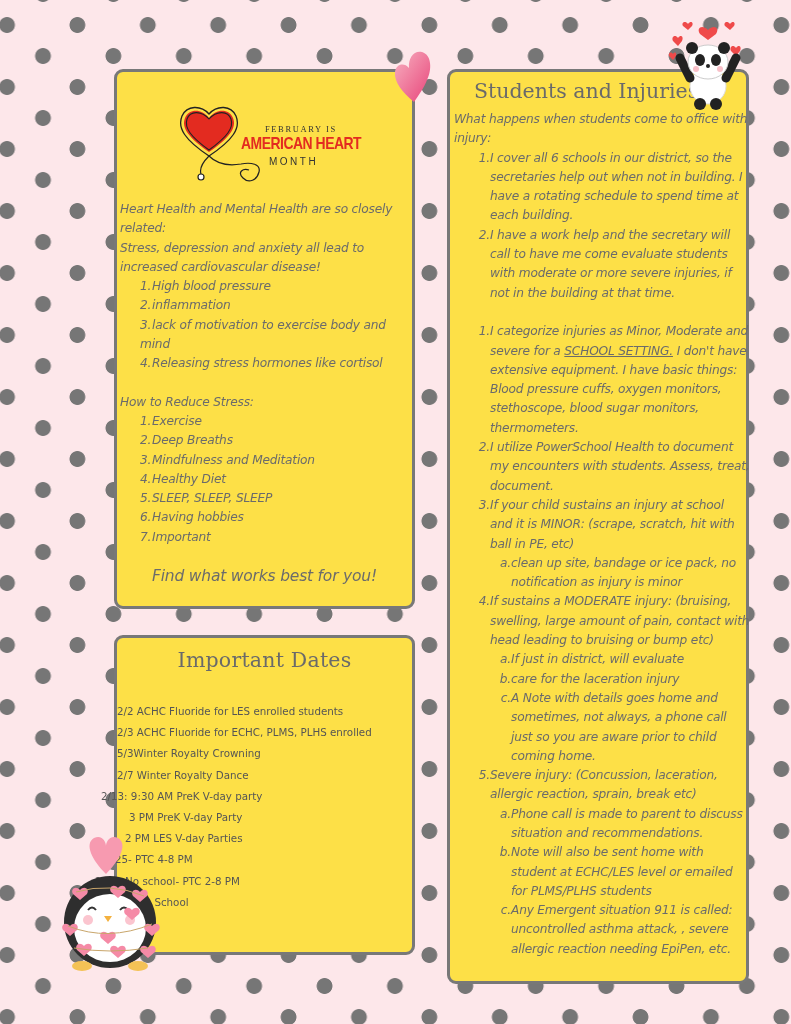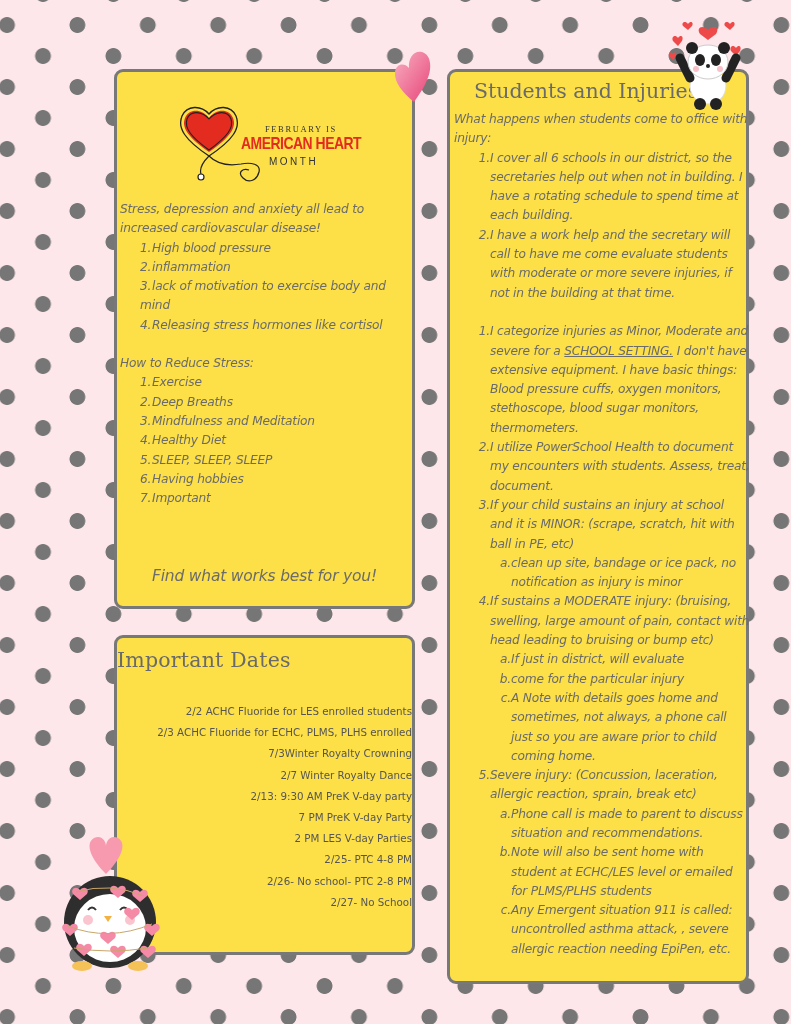--- a/index.html
+++ b/index.html
@@ -33,23 +33,23 @@
   .logo .t2 { position: absolute; left: 62px; top: 28px; font-size: 17px; font-weight: bold; color: #e32b20; font-family: "Liberation Sans", sans-serif; letter-spacing: -0.6px; transform: scaleX(0.82); transform-origin: left; white-space: nowrap; }
   .logo .t3 { position: absolute; left: 90px; top: 50px; font-size: 10px; letter-spacing: 2.5px; color: #333; font-family: "Liberation Sans", sans-serif; }
 
   .hh-text { position: absolute; left: 3px; top: 128px; width: 292px; font-size: 12.2px; line-height: 19.3px; }
   .hh-text p { margin: 0; }
   .hh-text .li { padding-left: 20px; }
   .hh-text .li .num { display: inline-block; width: 11px; text-align: right; margin-right: 1px; }
   .hh-text .gap { height: 19px; }
   .hh-tag { position: absolute; left: 0; right: 0; top: 495px; text-align: center; font-size: 15.5px; }
 
-  .dates-title { position: absolute; left: 0; right: 0; top: 10px; 
+  .dates-title { position: absolute; left: 0; right: 0; top: 10px; text-align: center;
     font-family: "DejaVu Serif", serif; font-size: 20.5px; color: #6a6a6a; letter-spacing: 0.2px; }
-  .dates-list { position: absolute; left: 0; right: 0; top: 63px; text-align: right;
+  .dates-list { position: absolute; left: 0; right: 0; top: 63px; text-align: left;
     font-family: "DejaVu Sans", sans-serif; font-size: 10.3px; line-height: 21.2px; color: #555; }
   .dates-list div { white-space: nowrap; }
 
   .inj-title { position: absolute; left: 24px; top: 7px; font-family: "DejaVu Serif", serif; font-size: 20.5px; color: #6a6a6a; white-space: nowrap; }
   .inj-body { position: absolute; left: 4px; top: 38px; width: 296px; font-size: 12.2px; line-height: 19.3px; }
   .inj-body p { margin: 0; }
   .row { display: flex; }
   .row .n { flex: 0 0 auto; text-align: right; }
   .lvl1 { padding-left: 14px; }
   .lvl1 .n { width: 22px; }
@@ -72,20 +72,21 @@
       <path d="M30 44 C12 31 5 22 8 13 C11 5 22 4 30 13 C38 4 49 5 52 13 C55 22 48 31 30 44 Z" fill="none" stroke="#222" stroke-width="1.1"></path>
       <path d="M30 50 C24 56 20 62 22 68 M30 50 C38 58 50 60 62 58 C72 56 82 58 80 66 C78 74 70 78 64 72 C58 66 64 62 70 64" fill="none" stroke="#222" stroke-width="1.2"></path>
       <circle cx="22" cy="71" r="3" fill="#fff" stroke="#222" stroke-width="1.2"></circle>
     </svg>
     <span class="t1">FEBRUARY IS</span>
     <span class="t2">AMERICAN HEART</span>
     <span class="t3">MONTH</span>
   </div>
 
   <div class="hh-text hand">
+    <p>Heart Health and Mental Health are so closely related:</p>
     <p>Stress, depression and anxiety all lead to increased cardiovascular disease!</p>
     <div>
       <p class="li"><span class="num">1.</span><span>High blood pressure</span></p>
       <p class="li"><span class="num">2.</span><span>inflammation</span></p>
       <p class="li"><span class="num">3.</span><span>lack of motivation to exercise body and mind</span></p>
       <p class="li"><span class="num">4.</span><span>Releasing stress hormones like cortisol</span></p>
     </div>
     <div class="gap"></div>
     <p>How to Reduce Stress:</p>
     <div>
@@ -99,24 +100,24 @@
     </div>
   </div>
   <div class="hh-tag hand">Find what works best for you!</div>
 </div>
 
 <div class="box" id="box-dates">
   <div class="dates-title">Important Dates</div>
   <div class="dates-list">
     <div>2/2 ACHC Fluoride for LES enrolled students</div>
     <div>2/3 ACHC Fluoride for ECHC, PLMS, PLHS enrolled</div>
-    <div>7/3Winter Royalty Crowning</div>
+    <div>5/3Winter Royalty Crowning</div>
     <div>2/7 Winter Royalty Dance</div>
     <div style="margin-left:-16px">2/13: 9:30 AM PreK V-day party</div>
-    <div style="margin-left:12px">7 PM PreK V-day Party</div>
+    <div style="margin-left:12px">3 PM PreK V-day Party</div>
     <div style="margin-left:8px">2 PM LES V-day Parties</div>
     <div style="margin-left:-12px">2/25- PTC 4-8 PM</div>
     <div style="margin-left:-22px">2/26- No school- PTC 2-8 PM</div>
     <div style="margin-left:-10px">2/27- No School</div>
   </div>
 </div>
 
 <div class="box" id="box-injuries">
   <div class="inj-title">Students and Injuries</div>
   <div class="inj-body hand">
@@ -153,21 +154,21 @@
     <div class="row lvl1">
         <span class="n">4.</span>
         <span class="tx">If sustains a MODERATE injury: (bruising, swelling, large amount of pain, contact with head leading to bruising or bump etc)</span>
       </div>
     <div class="row lvl2">
         <span class="n">a.</span>
         <span class="tx">If just in district, will evaluate</span>
       </div>
     <div class="row lvl2">
         <span class="n">b.</span>
-        <span class="tx">come for the particular injury</span>
+        <span class="tx">care for the laceration injury</span>
       </div>
     <div class="row lvl2">
         <span class="n">c.</span>
         <span class="tx">A Note with details goes home and sometimes, not always, a phone call just so you are aware prior to child coming home.</span>
       </div>
 
     <div class="row lvl1">
         <span class="n">5.</span>
         <span class="tx">Severe injury: (Concussion, laceration, allergic reaction, sprain, break etc)</span>
       </div>

